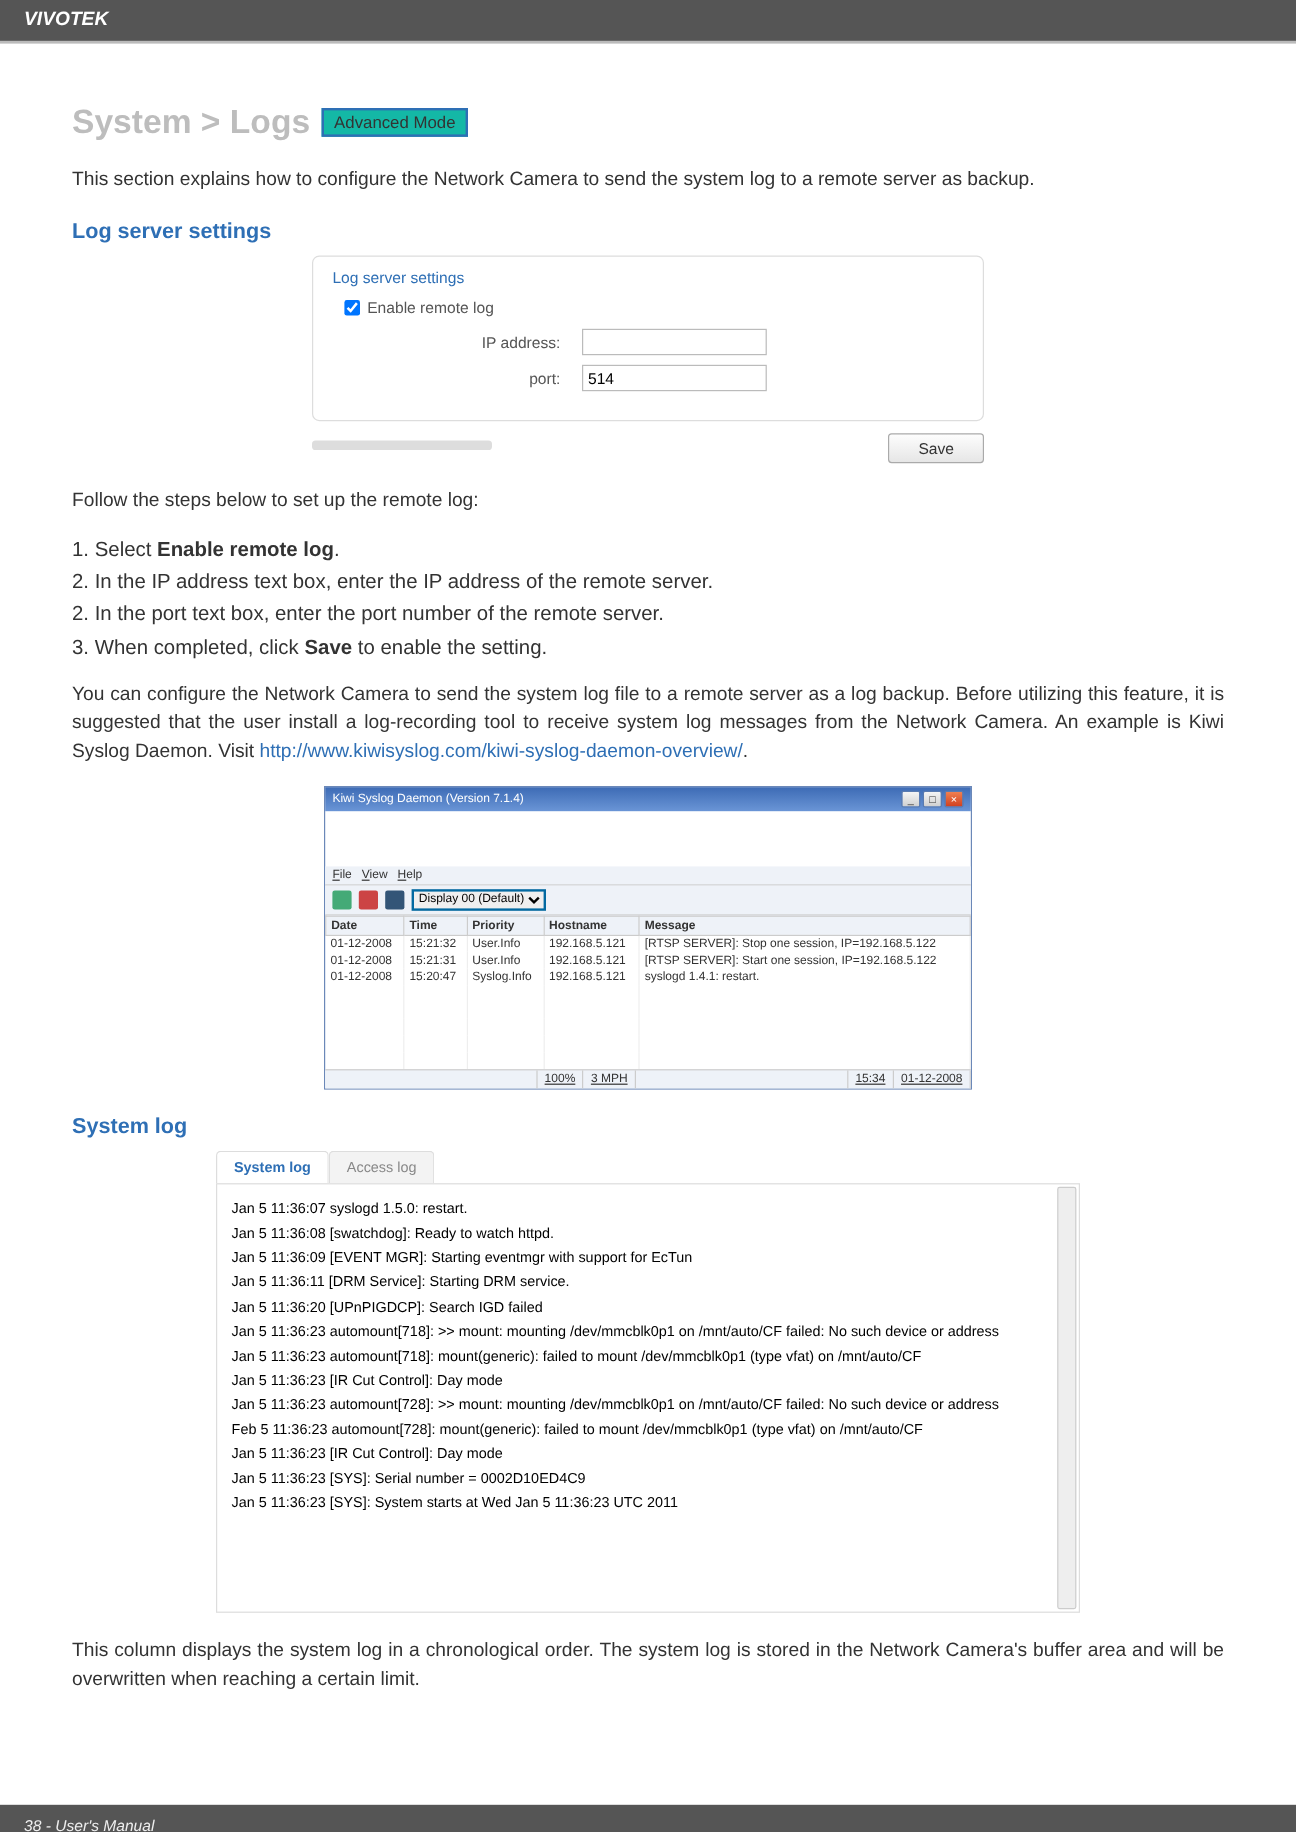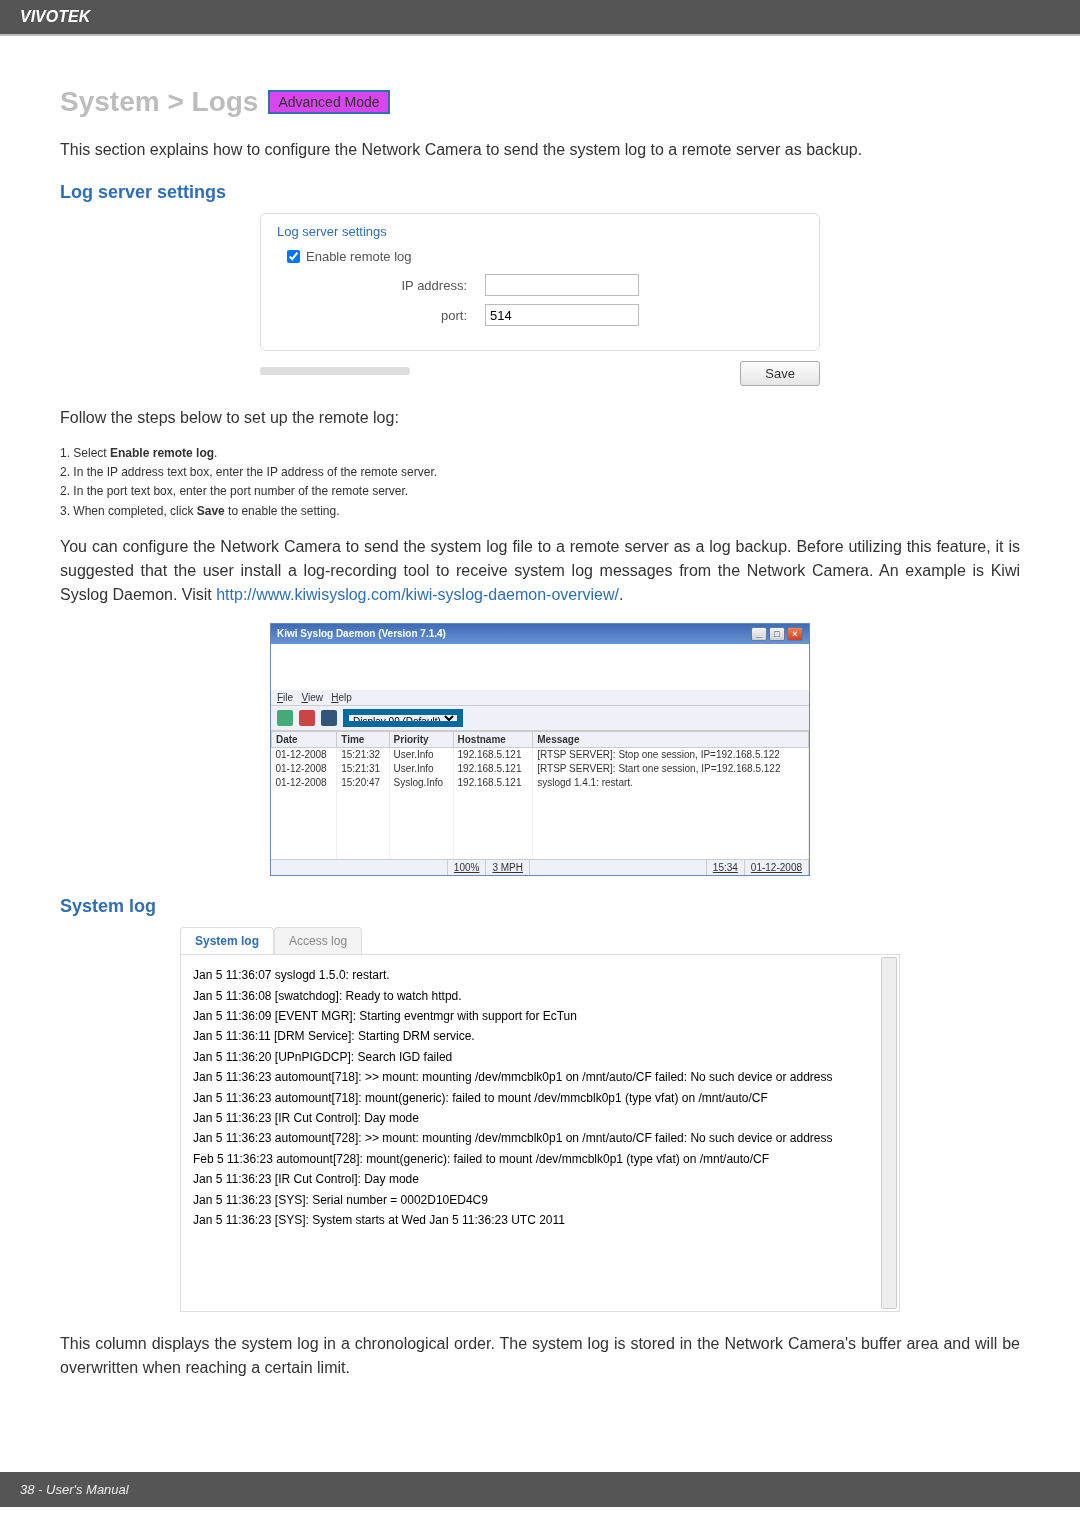--- a/index.html
+++ b/index.html
@@ -25,21 +25,21 @@
   .breadcrumb-line {
     margin: 30px 0 20px 0;
     font-size: 28px;
     font-weight: bold;
     color: #bdbdbd;
     display: flex;
     align-items: center;
     gap: 10px;
   }
   .mode-badge {
-    background: #d946ef;
+    background: #14b8a6;
     border: 2px solid #2e6fb5;
     color: #333;
     font-size: 14px;
     font-weight: normal;
     padding: 2px 8px;
   }
   .body-text {
     font-size: 16px;
     color: #333;
     line-height: 1.5;
@@ -112,40 +112,40 @@
     background: linear-gradient(#fdfdfd,#e6e6e6);
     border: 1px solid #aaa;
     border-radius: 3px;
     padding: 4px 24px;
     font-size: 13px;
     color: #333;
     cursor: pointer;
   }
   .step-list {
     margin: 14px 0 14px 0;
-    font-size: 12px;
+    font-size: 17px;
     line-height: 1.6;
   }
   .link { color: #2e6fb5; }
   
   .kiwi-window {
     width: 540px;
     margin: 16px auto;
     border: 1px solid #6b88b8;
     font-size: 10px;
     background: #fff;
   }
   .kiwi-titlebar {
     background: linear-gradient(#3d6bb5,#6a95d6);
     color: #fff;
     padding: 3px 6px;
     display: flex;
     justify-content: space-between;
     align-items: center;
-    font-weight: bold;
+    font-weight: normal;
   }
   .win-controls { display: flex; gap: 2px; }
   .win-btn {
     width: 16px; height: 14px;
     background: linear-gradient(#f5f5f5,#d0d0d0);
     border: 1px solid #5a7bb0;
     border-radius: 2px;
     font-size: 9px;
     text-align: center;
     line-height: 12px;
@@ -166,21 +166,21 @@
     display: flex;
     align-items: center;
     gap: 6px;
     border-bottom: 1px solid #ccc;
   }
   .kiwi-toolbar .tb-icon {
     width: 16px; height: 16px; background: #4a7; border-radius: 2px;
   }
   .kiwi-toolbar .tb-icon.b { background: #c44; }
   .kiwi-toolbar select {
-    font-size: 10px; border: 6px solid #0369a1; height: 18px;
+    font-size: 10px; border: 2px solid #0369a1; height: 18px;
   }
   .kiwi-grid {
     width: 100%;
     border-collapse: collapse;
     font-size: 10px;
   }
   .kiwi-grid th {
     background: #eef2f8;
     border: 1px solid #ccc;
     padding: 2px 4px;

